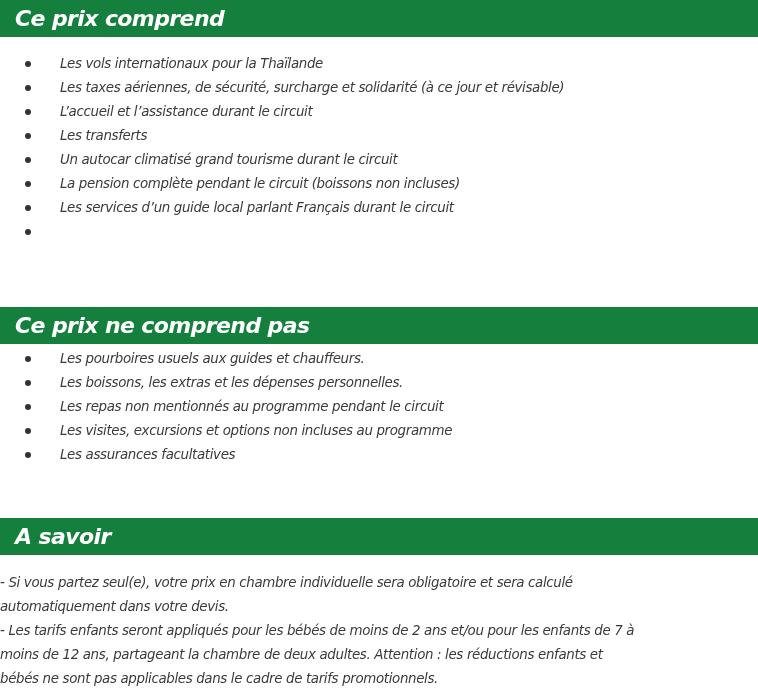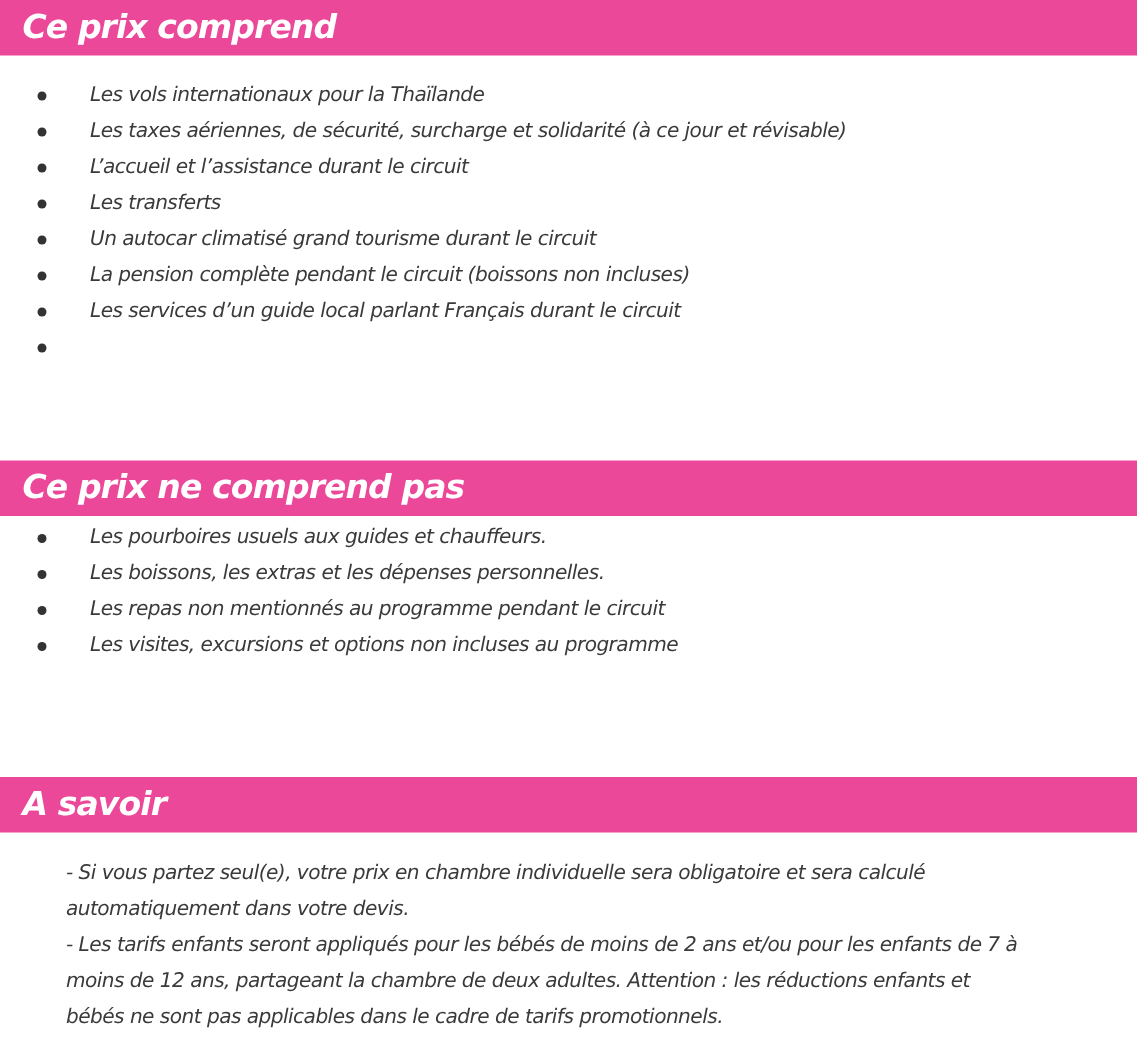--- a/index.html
+++ b/index.html
@@ -13,21 +13,21 @@
       overflow: hidden;
       font-family: "DejaVu Sans", sans-serif;
       color: #3a3a3a;
       position: relative;
     }
     .section-header {
       position: absolute;
       left: 0;
       width: 758px;
       height: 37px;
-      background: #ec4899;
+      background: #15803d;
       color: #ffffff;
       box-sizing: border-box;
       padding-left: 15px;
       font-family: "DejaVu Sans", sans-serif;
       font-style: italic;
       font-weight: bold;
       font-size: 22px;
       line-height: 37px;
       letter-spacing: -0.6px;
       margin: 0;
@@ -63,21 +63,20 @@
       position: absolute;
       left: 0;
       top: 571px;
       width: 642px;
       margin: 0;
       font-size: 13.4px;
       font-style: italic;
       line-height: 24px;
       letter-spacing: -0.35px;
       color: #3a3a3a;
-      padding-left: 44px;
     }
     .savoir-text p {
       margin: 0;
     }
   </style>
 </head>
 <body>
 
 <h2 class="section-header" style="top:0px;">Ce prix comprend</h2>
 
@@ -92,20 +91,21 @@
   <li><span class="dot"></span></li>
 </ul>
 
 <h2 class="section-header" style="top:295px;margin-top:12px;">Ce prix ne comprend pas</h2>
 
 <ul class="bullets" style="top:347px;">
   <li><span class="dot"></span><span>Les pourboires usuels aux guides et chauffeurs.</span></li>
   <li><span class="dot"></span><span>Les boissons, les extras et les dépenses personnelles.</span></li>
   <li><span class="dot"></span><span>Les repas non mentionnés au programme pendant le circuit</span></li>
   <li><span class="dot"></span><span>Les visites, excursions et options non incluses au programme</span></li>
+  <li><span class="dot"></span><span>Les assurances facultatives</span></li>
 </ul>
 
 <h2 class="section-header" style="top:518px;">A savoir</h2>
 
 <div class="savoir-text">
   <p>- Si vous partez seul(e), votre prix en chambre individuelle sera obligatoire et sera calculé automatiquement dans votre devis.</p>
   <p>- Les tarifs enfants seront appliqués pour les bébés de moins de 2 ans et/ou pour les enfants de 7 à moins de 12 ans, partageant la chambre de deux adultes. Attention : les réductions enfants et bébés ne sont pas applicables dans le cadre de tarifs promotionnels.</p>
 </div>
 
 </body></html>

